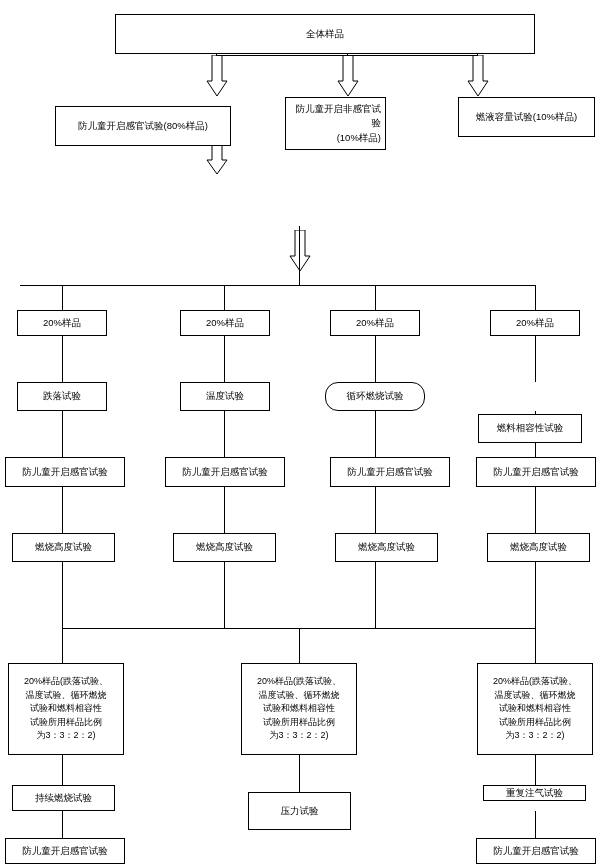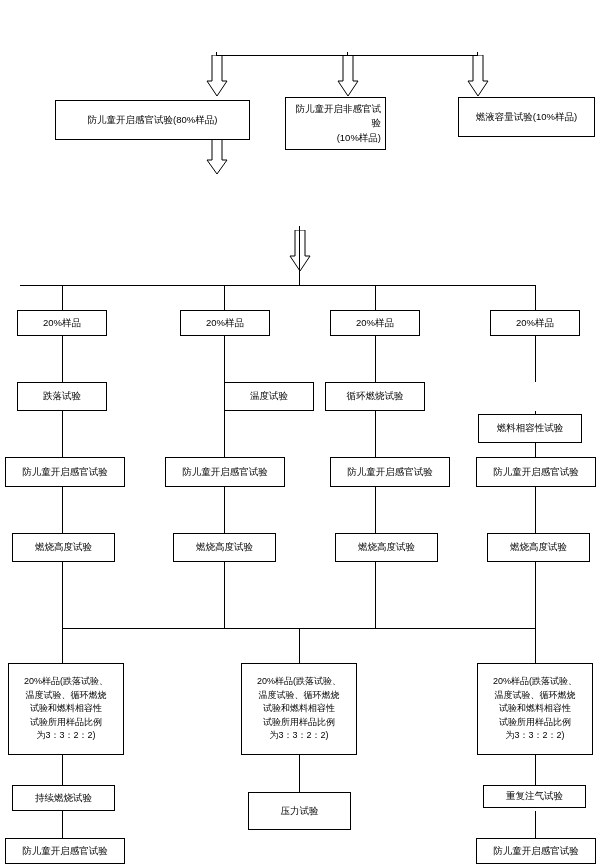--- a/index.html
+++ b/index.html
@@ -119,37 +119,38 @@
   <div class="vline" style="left:62px;  top:628px; height:35px;"></div>
   <div class="vline" style="left:299px; top:628px; height:35px;"></div>
   <div class="vline" style="left:535px; top:628px; height:35px;"></div>
 
   <div class="vline" style="left:62px;  top:755px; height:30px;"></div>
   <div class="vline" style="left:62px;  top:811px; height:27px;"></div>
   <div class="vline" style="left:299px; top:755px; height:37px;"></div>
   <div class="vline" style="left:535px; top:755px; height:30px;"></div>
   <div class="vline" style="left:535px; top:811px; height:27px;"></div>
 
+  <div class="box" style="left:115px; top:14px;  width:420px; height:40px;">全体样品</div>
 
-  <div class="box" style="left:55px;  top:100px;  width:195px; height:40px;">防儿童开启感官试验(80%样品)</div>
+  <div class="box" style="left:55px;  top:106px;  width:176px; height:40px;">防儿童开启感官试验(80%样品)</div>
 
   <div class="box" style="left:285px; top:97px;  width:101px; height:53px;text-align:right;">防儿童开启非感官试验
 (10%样品)</div>
 
   <div class="box" style="left:458px; top:97px;  width:137px; height:40px;">燃液容量试验(10%样品)</div>
 
 
   <div class="box" style="left:17px;  top:310px; width:90px;  height:26px;">20%样品</div>
   <div class="box" style="left:180px; top:310px; width:90px;  height:26px;">20%样品</div>
   <div class="box" style="left:330px; top:310px; width:90px;  height:26px;">20%样品</div>
   <div class="box" style="left:490px; top:310px; width:90px;  height:26px;">20%样品</div>
 
   <div class="box" style="left:17px;  top:382px; width:90px;  height:29px;">跌落试验</div>
-  <div class="box" style="left:180px; top:382px; width:90px;  height:29px;margin-left:44px;">温度试验</div>
-  <div class="box" style="left:325px; top:382px; width:100px; height:29px;">循环燃烧试验</div>
+  <div class="box" style="left:180px; top:382px; width:90px;  height:29px;">温度试验</div>
+  <div class="box" style="left:325px; top:382px; width:100px; height:29px;border-radius:13px;">循环燃烧试验</div>
   <div class="box" style="left:478px; top:382px; width:104px; height:29px;margin-top:32px;">燃料相容性试验</div>
 
   <div class="box" style="left:5px;   top:457px; width:120px; height:30px;">防儿童开启感官试验</div>
   <div class="box" style="left:165px; top:457px; width:120px; height:30px;">防儿童开启感官试验</div>
   <div class="box" style="left:330px; top:457px; width:120px; height:30px;">防儿童开启感官试验</div>
   <div class="box" style="left:476px; top:457px; width:120px; height:30px;">防儿童开启感官试验</div>
 
   <div class="box" style="left:12px;  top:533px; width:103px; height:29px;">燃烧高度试验</div>
   <div class="box" style="left:173px; top:533px; width:103px; height:29px;">燃烧高度试验</div>
   <div class="box" style="left:335px; top:533px; width:103px; height:29px;">燃烧高度试验</div>
@@ -166,18 +167,18 @@
 试验所用样品比例
 为3：3：2：2)</div>
   <div class="box" style="left:477px; top:663px; width:116px; height:92px; font-size:9px;">20%样品(跌落试验、
 温度试验、循环燃烧
 试验和燃料相容性
 试验所用样品比例
 为3：3：2：2)</div>
 
   <div class="box" style="left:12px;  top:785px; width:103px; height:26px;">持续燃烧试验</div>
   <div class="box" style="left:248px; top:792px; width:103px; height:38px;">压力试验</div>
-  <div class="box" style="left:483px; top:785px; width:103px; height:23px;">重复注气试验</div>
+  <div class="box" style="left:483px; top:785px; width:103px; height:16px;">重复注气试验</div>
 
   <div class="box" style="left:5px;   top:838px; width:120px; height:26px;">防儿童开启感官试验</div>
   <div class="box" style="left:476px; top:838px; width:120px; height:26px;">防儿童开启感官试验</div>
 
 </div>
 
 </body></html>

